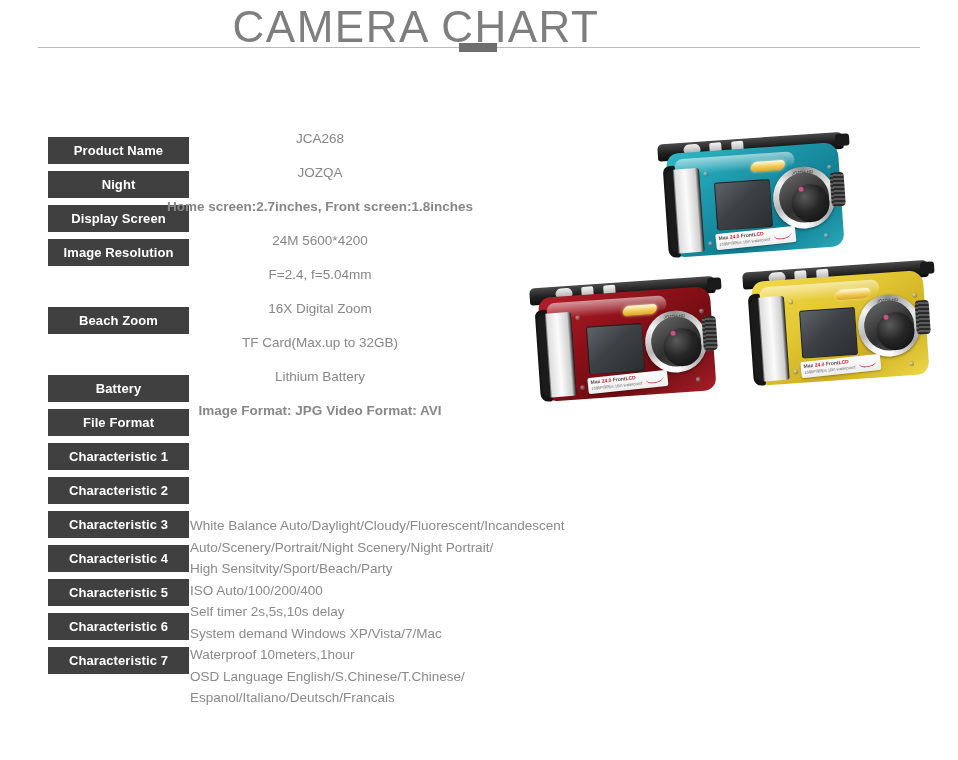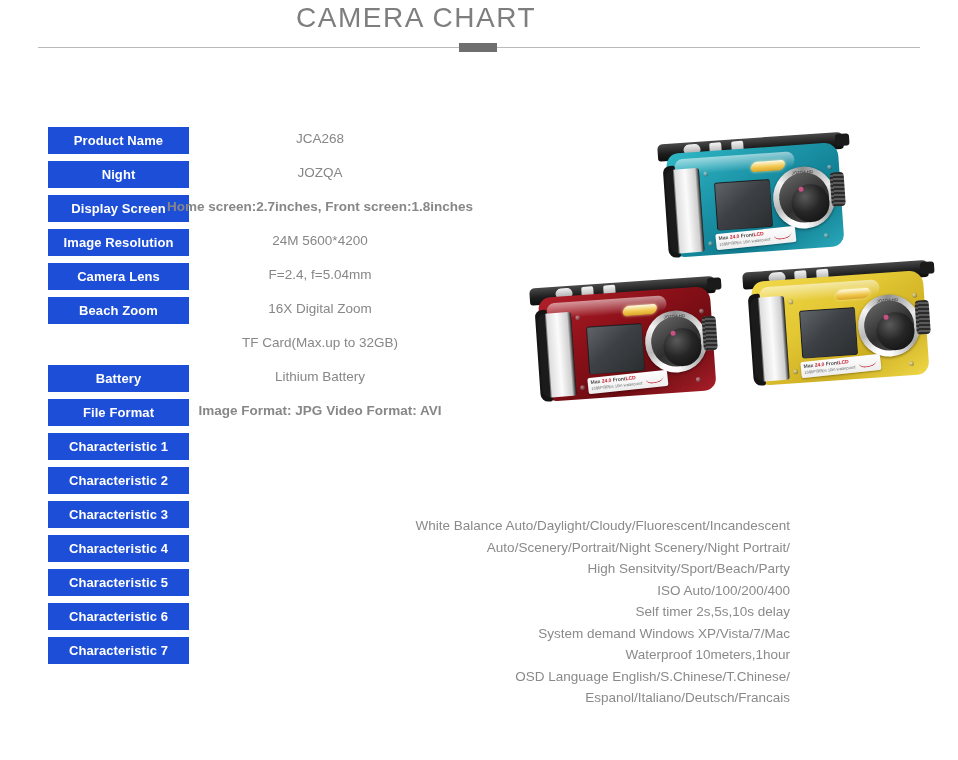--- a/index.html
+++ b/index.html
@@ -19,21 +19,21 @@
     top: 0; left: 0;
     width: 958px;
     height: 60px;
   }
   .header-title {
     position: absolute;
     top: 2px;
     left: 0;
     width: 832px;
     text-align: center;
-    font-size: 28px;
+    font-size: 44px;
     font-weight: 400;
     color: #7e7e7e;
     letter-spacing: 1.5px;
     white-space: nowrap;
   }
   .header-rule {
     position: absolute;
     top: 47px;
     left: 38px;
     width: 882px;
@@ -58,24 +58,24 @@
   }
 
   .spec-row {
     position: relative;
     height: 34px;
   }
 
   .spec-label {
     position: absolute;
     left: 48px;
-    top: 2px;
+    top: 12px;
     width: 141px;
     height: 27px;
-    background: #1d4ed8;
+    background: #404040;
     color: #ffffff;
     font-size: 13px;
     font-weight: bold;
     line-height: 27px;
     text-align: center;
     letter-spacing: 0.1px;
     white-space: nowrap;
   }
 
   .spec-value {
@@ -95,21 +95,21 @@
     width: 380px;
     font-weight: bold;
   }
 
   
   .char-block {
     position: absolute;
     top: 515px;
     left: 190px;
     width: 600px;
-    text-align: right;
+    text-align: left;
     color: #8a8a8a;
     font-size: 13.5px;
     line-height: 21.5px;
   }
   .char-line { white-space: nowrap; }
 
   
   .photo-area {
     position: absolute;
     top: 130px;
@@ -334,21 +334,20 @@
     </div>
     <div class="spec-row">
       <div class="spec-label">Display Screen</div>
       <div class="spec-value wide">Home screen:2.7inches, Front screen:1.8inches</div>
     </div>
     <div class="spec-row">
       <div class="spec-label">Image Resolution</div>
       <div class="spec-value">24M 5600*4200</div>
     </div>
     <div class="spec-row">
-      <div class="spec-label">Camera Lens</div>
       <div class="spec-value">F=2.4, f=5.04mm</div>
     </div>
     <div class="spec-row">
       <div class="spec-label">Beach Zoom</div>
       <div class="spec-value">16X Digital Zoom</div>
     </div>
     <div class="spec-row">
       <div class="spec-value">TF Card(Max.up to 32GB)</div>
     </div>
     <div class="spec-row">

